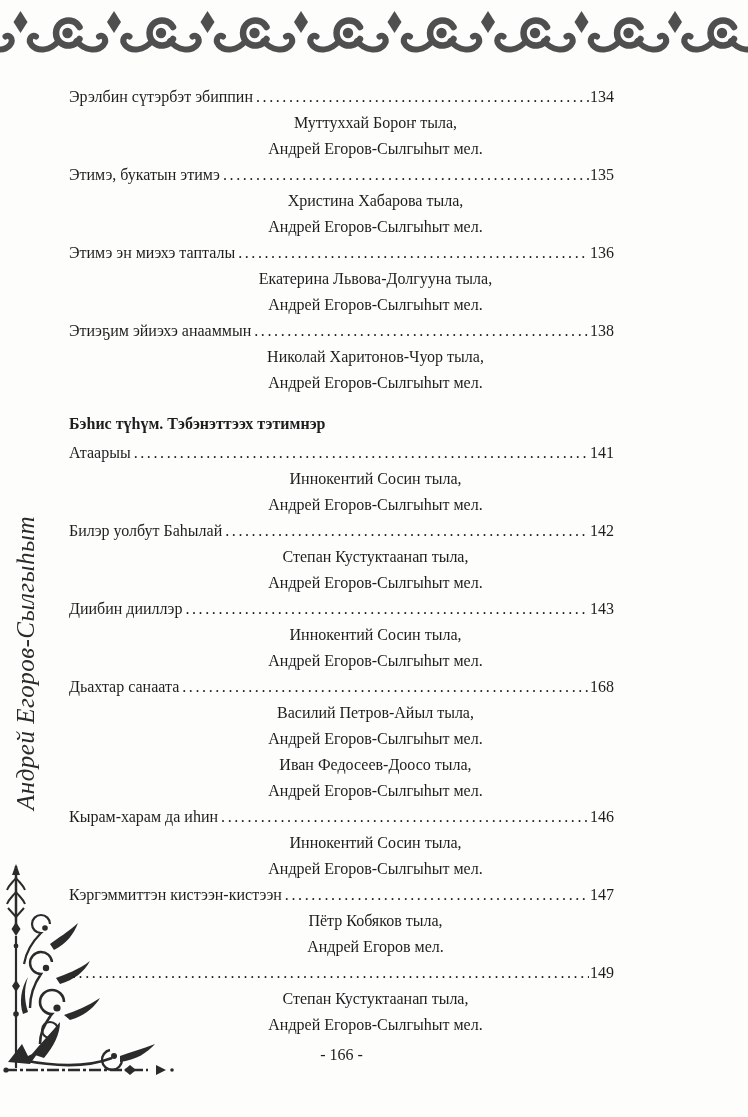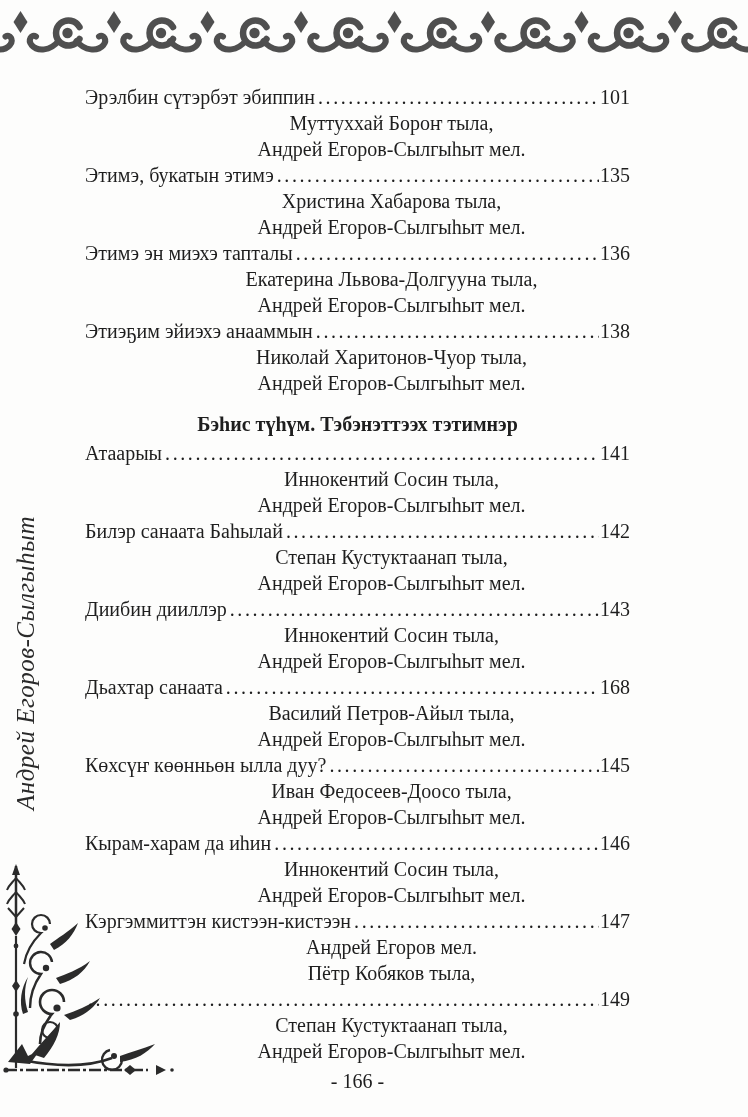--- a/index.html
+++ b/index.html
@@ -22,34 +22,34 @@
     font-style:italic;
     font-size:25px;
     color:#2a2a2a;
     letter-spacing:0.5px;
     white-space:nowrap;
   }
   
   .corner-ornament { position:absolute; left:0; top:862px; width:180px; height:240px; }
   
   .content {
-    position:absolute; left:85px; top:84px; width:545px;
-    font-size:20px; line-height:26px;
+    position:absolute; left:69px; top:84px; width:545px;
+    font-size:16px; line-height:26px;
   }
   .toc-line { display:flex; align-items:baseline; white-space:nowrap; }
   .toc-title { flex:0 0 auto; }
   .dots { flex:1 1 auto; overflow:hidden; margin:0 1px 0 3px; }
   .dots::after {
     content:"........................................................................................................";
     letter-spacing:2.6px;
   }
   .toc-page { flex:0 0 auto; }
   .credit { padding-left:68px;text-align:center; }
   .section-heading {
-    font-weight:bold; text-align:center;
+    font-weight:bold; 
     margin-top:15px; margin-bottom:3px;
   }
   .footer-pagenum {
     text-align:center; margin-top:4px;
   }
   svg .ink { fill:#4f4f4f; }
   svg .ink-stroke { stroke:#4f4f4f; fill:none; }
   svg .dark { fill:#2b2b2b; }
   svg .dark-stroke { stroke:#2b2b2b; fill:none; }
 </style>
@@ -121,21 +121,21 @@
   <circle class="dark" cx="172" cy="208" r="1.8"></circle>
   <circle class="dark" cx="6" cy="208" r="2.6"></circle>
 </svg>
 
 <div class="content">
 
   <div class="entry">
     <div class="toc-line">
       <span class="toc-title">Эрэлбин сүтэрбэт эбиппин</span>
       <span class="dots"></span>
-      <span class="toc-page">101</span>
+      <span class="toc-page">134</span>
     </div>
     <div class="credit">Муттуххай Бороҥ тыла,</div>
     <div class="credit">Андрей Егоров-Сылгыһыт мел.</div>
   </div>
 
   <div class="entry">
     <div class="toc-line">
       <span class="toc-title">Этимэ, букатын этимэ</span>
       <span class="dots"></span>
       <span class="toc-page">135</span>
@@ -171,21 +171,21 @@
       <span class="toc-title">Атаарыы</span>
       <span class="dots"></span>
       <span class="toc-page">141</span>
     </div>
     <div class="credit">Иннокентий Сосин тыла,</div>
     <div class="credit">Андрей Егоров-Сылгыһыт мел.</div>
   </div>
 
   <div class="entry">
     <div class="toc-line">
-      <span class="toc-title">Билэр санаата Баһылай</span>
+      <span class="toc-title">Билэр уолбут Баһылай</span>
       <span class="dots"></span>
       <span class="toc-page">142</span>
     </div>
     <div class="credit">Степан Кустуктаанап тыла,</div>
     <div class="credit">Андрей Егоров-Сылгыһыт мел.</div>
   </div>
 
   <div class="entry">
     <div class="toc-line">
       <span class="toc-title">Диибин дииллэр</span>
@@ -200,47 +200,42 @@
     <div class="toc-line">
       <span class="toc-title">Дьахтар санаата</span>
       <span class="dots"></span>
       <span class="toc-page">168</span>
     </div>
     <div class="credit">Василий Петров-Айыл тыла,</div>
     <div class="credit">Андрей Егоров-Сылгыһыт мел.</div>
   </div>
 
   <div class="entry">
-    <div class="toc-line">
-      <span class="toc-title">Көхсүҥ көөнньөн ылла дуу?</span>
-      <span class="dots"></span>
-      <span class="toc-page">145</span>
-    </div>
     <div class="credit">Иван Федосеев-Доосо тыла,</div>
     <div class="credit">Андрей Егоров-Сылгыһыт мел.</div>
   </div>
 
   <div class="entry">
     <div class="toc-line">
       <span class="toc-title">Кырам-харам да иһин</span>
       <span class="dots"></span>
       <span class="toc-page">146</span>
     </div>
     <div class="credit">Иннокентий Сосин тыла,</div>
     <div class="credit">Андрей Егоров-Сылгыһыт мел.</div>
   </div>
 
   <div class="entry">
     <div class="toc-line">
       <span class="toc-title">Кэргэммиттэн кистээн-кистээн</span>
       <span class="dots"></span>
       <span class="toc-page">147</span>
     </div>
+    <div class="credit">Пётр Кобяков тыла,</div>
     <div class="credit">Андрей Егоров мел.</div>
-    <div class="credit">Пётр Кобяков тыла,</div>
   </div>
 
   <div class="entry">
     <div class="toc-line">
       <span class="dots"></span>
       <span class="toc-page">149</span>
     </div>
     <div class="credit">Степан Кустуктаанап тыла,</div>
     <div class="credit">Андрей Егоров-Сылгыһыт мел.</div>
   </div>

